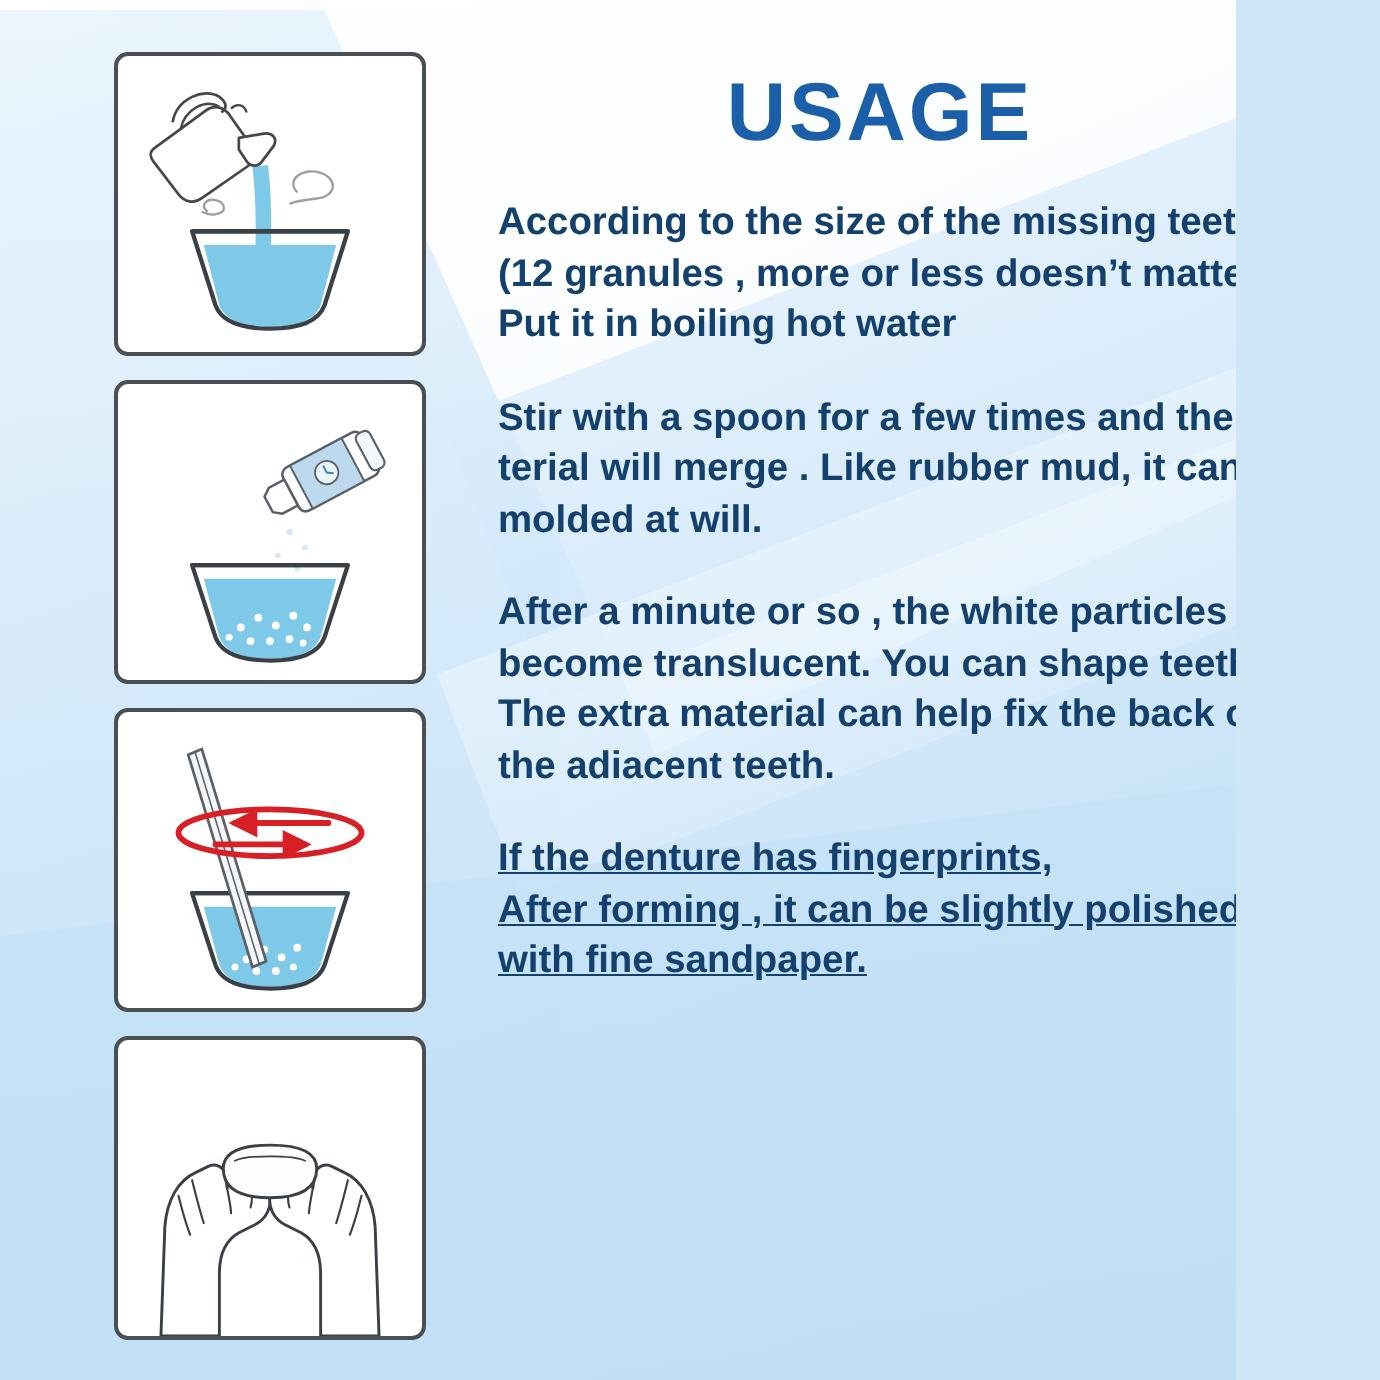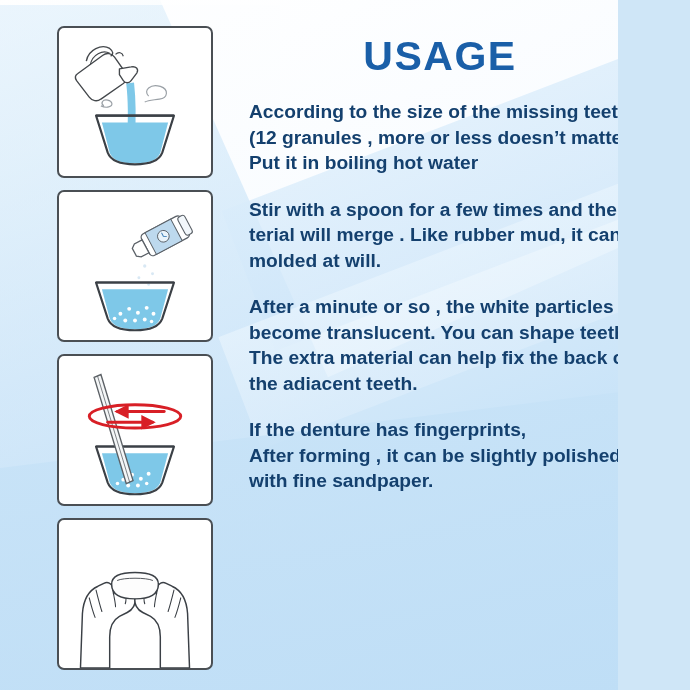--- a/index.html
+++ b/index.html
@@ -55,21 +55,21 @@
   #title{
     color:#1a5fa8;font-size:41px;font-weight:bold;letter-spacing:1.5px;
     text-align:center;margin:0 0 22px 0;padding-right:38px;
     font-family:"Liberation Sans", sans-serif;line-height:1;
   }
   .para{
     color:#14406e;font-size:19.2px;line-height:25.5px;
     margin:8px 0 21px 0;font-family:"Liberation Sans", sans-serif;
     white-space:pre-line;font-weight:600;
   }
-  .para:last-child{margin-bottom:0;}
+  .para:last-child{margin-bottom:0;text-decoration:underline;}
 </style>
 </head>
 <body>
 
 <div id="poster">
 
   <div class="band band5"></div>
   <div class="band band1"></div>
   <div class="band band2"></div>
   <div class="band band3"></div>

